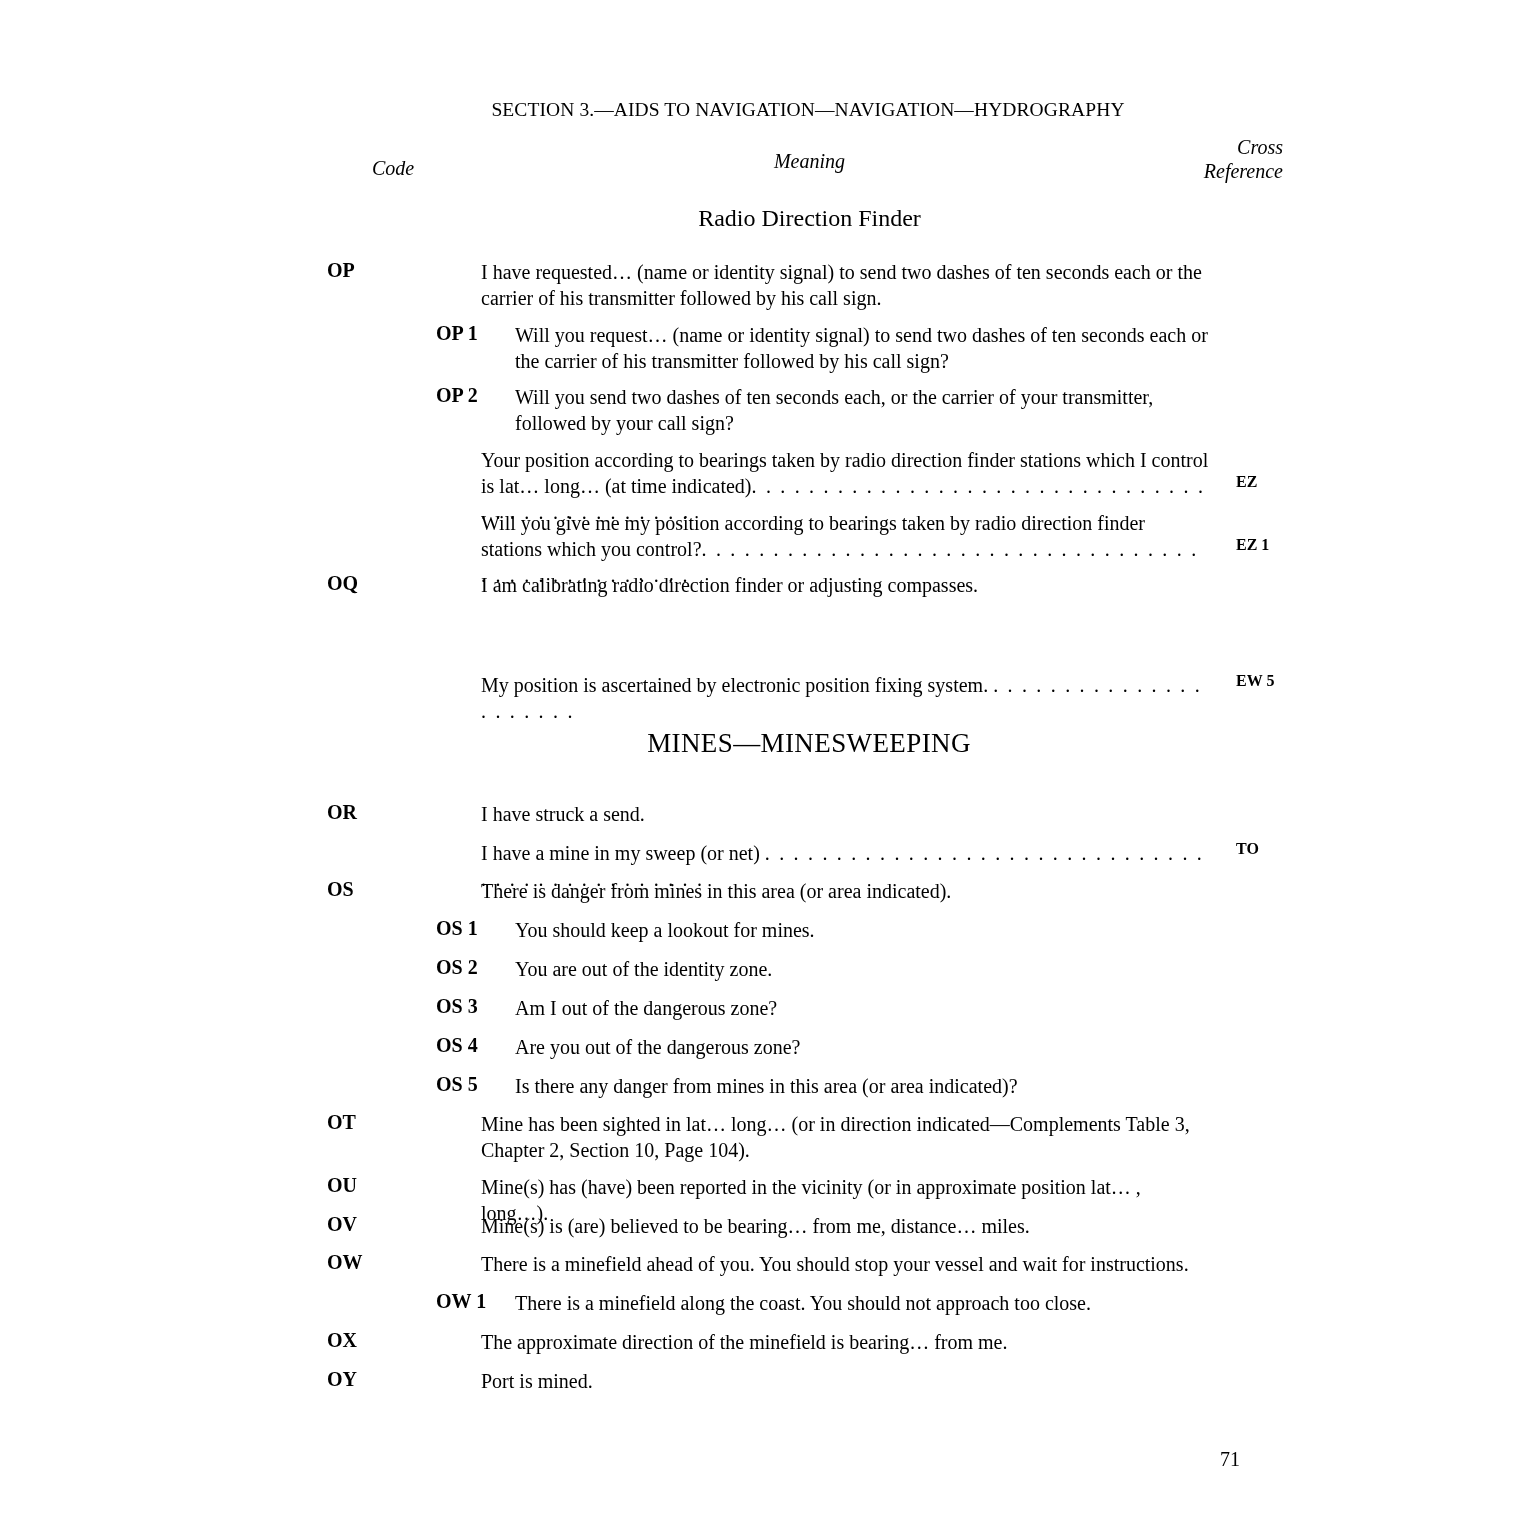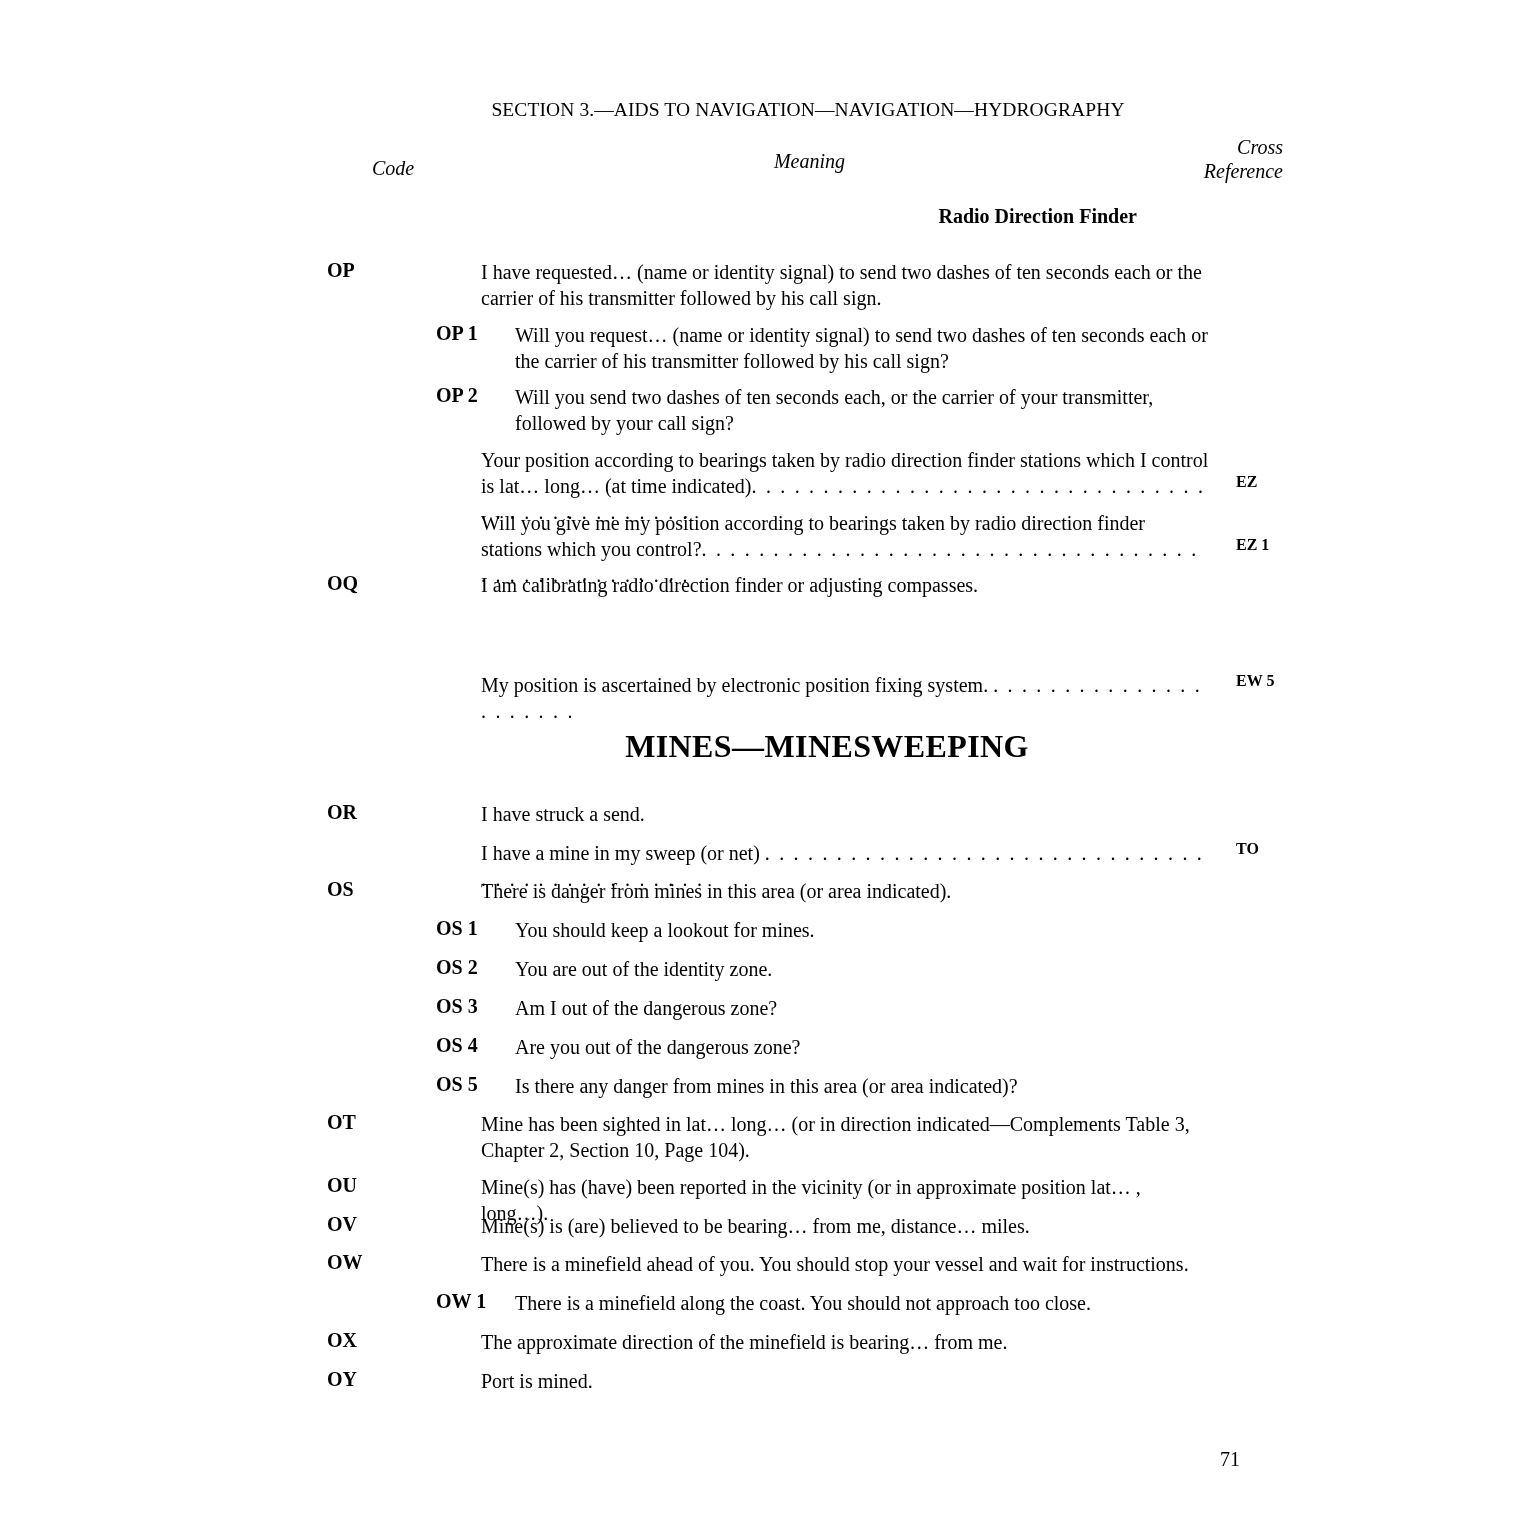--- a/index.html
+++ b/index.html
@@ -61,32 +61,32 @@
     font-size: 20px;
     font-style: italic;
     line-height: 24px;
   }
 
   
   .subhead {
     position: absolute;
     left: 482px;
     width: 655px;
-    text-align: right;
-    font-size: 20px;
-    font-weight: bold;
+    text-align: center;
+    font-size: 24px;
+    font-weight: normal;
   }
 
   .mainhead {
     position: absolute;
-    left: 346px;
+    left: 328px;
     width: 962px;
     text-align: center;
-    font-size: 32px;
-    font-weight: bold;
+    font-size: 27px;
+    font-weight: normal;
     letter-spacing: 0.4px;
   }
 
   
   .row {
     position: absolute;
     left: 0;
     width: 1540px;
   }
 

